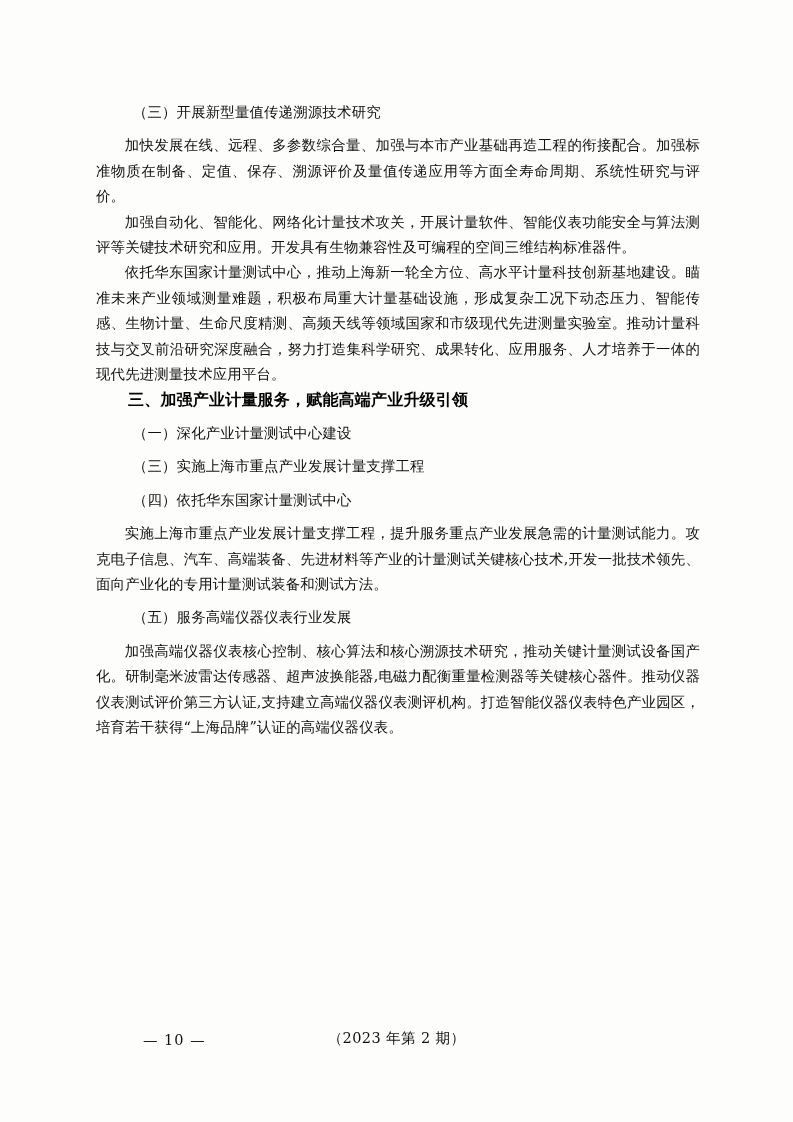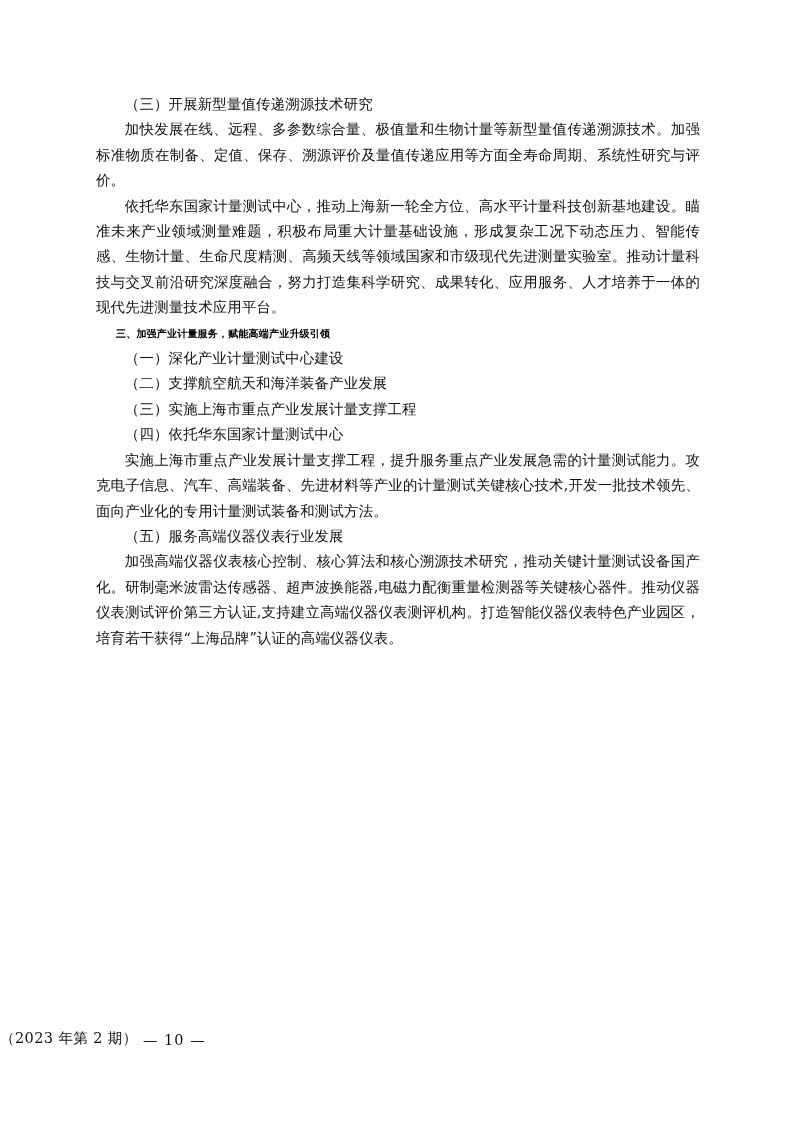--- a/index.html
+++ b/index.html
@@ -30,70 +30,71 @@
     line-height: 25.4px;
     color: #101010;
     text-align: justify;
     text-justify: inter-ideograph;
     margin: 0;
     text-indent: 2em;
     letter-spacing: 0.2px;
   }
   .heading {
     font-family: "DejaVu Serif", "Liberation Serif", serif;
-    font-size: 10px;
+    font-size: 16px;
     line-height: 25.4px;
     color: #000;
     font-weight: bold;
     margin: 0;
     text-indent: 2em;
     letter-spacing: 0.2px;
   }
   .subhead {
     font-family: "DejaVu Serif", "Liberation Serif", serif;
     font-size: 14.4px;
     line-height: 25.4px;
     color: #101010;
-    margin: 0;
+    margin: 8px;
     text-indent: 2em;
     letter-spacing: 0.2px;
   }
   .page-number {
     position: absolute;
     left: 96px;
     bottom: 74px;
     font-family: "DejaVu Serif", "Liberation Serif", serif;
     font-size: 14.5px;
     color: #111;
     letter-spacing: 1px;
     white-space: nowrap;
     margin-left: 47px;
   }
   .issue {
     position: absolute;
     left: 0;
     right: 0;
     bottom: 74px;
+    text-align: center;
     font-family: "DejaVu Serif", "Liberation Serif", serif;
     font-size: 14.5px;
     color: #111;
     letter-spacing: 0.4px;
   }
 </style>
 </head>
 <body>
 
 <div class="page">
   <div class="content">
     <p class="subhead">（三）开展新型量值传递溯源技术研究</p>
-    <p class="para">加快发展在线、远程、多参数综合量、极值量和生物计量等新型量值传递溯源技术。加强标准物质在制备、定值、保存、溯源评价及量值传递应用等方面全寿命周期、系统性研究与评价。</p>
+    <p class="para">加快发展在线、远程、多参数综合量、加强与本市产业基础再造工程的衔接配合。加强标准物质在制备、定值、保存、溯源评价及量值传递应用等方面全寿命周期、系统性研究与评价。</p>
+    <p class="para">加强自动化、智能化、网络化计量技术攻关，开展计量软件、智能仪表功能安全与算法测评等关键技术研究和应用。开发具有生物兼容性及可编程的空间三维结构标准器件。</p>
     <p class="para">依托华东国家计量测试中心，推动上海新一轮全方位、高水平计量科技创新基地建设。瞄准未来产业领域测量难题，积极布局重大计量基础设施，形成复杂工况下动态压力、智能传感、生物计量、生命尺度精测、高频天线等领域国家和市级现代先进测量实验室。推动计量科技与交叉前沿研究深度融合，努力打造集科学研究、成果转化、应用服务、人才培养于一体的现代先进测量技术应用平台。</p>
     <p class="heading">三、加强产业计量服务，赋能高端产业升级引领</p>
     <p class="subhead">（一）深化产业计量测试中心建设</p>
-    <p class="subhead">（二）支撑航空航天和海洋装备产业发展</p>
     <p class="subhead">（三）实施上海市重点产业发展计量支撑工程</p>
     <p class="subhead">（四）依托华东国家计量测试中心</p>
     <p class="para">实施上海市重点产业发展计量支撑工程，提升服务重点产业发展急需的计量测试能力。攻克电子信息、汽车、高端装备、先进材料等产业的计量测试关键核心技术,开发一批技术领先、面向产业化的专用计量测试装备和测试方法。</p>
     <p class="subhead">（五）服务高端仪器仪表行业发展</p>
     <p class="para">加强高端仪器仪表核心控制、核心算法和核心溯源技术研究，推动关键计量测试设备国产化。研制毫米波雷达传感器、超声波换能器,电磁力配衡重量检测器等关键核心器件。推动仪器仪表测试评价第三方认证,支持建立高端仪器仪表测评机构。打造智能仪器仪表特色产业园区，培育若干获得“上海品牌”认证的高端仪器仪表。</p>
 
   </div>
 
   <div class="page-number">— 10 —</div>
   <div class="issue">（2023 年第 2 期）</div>

